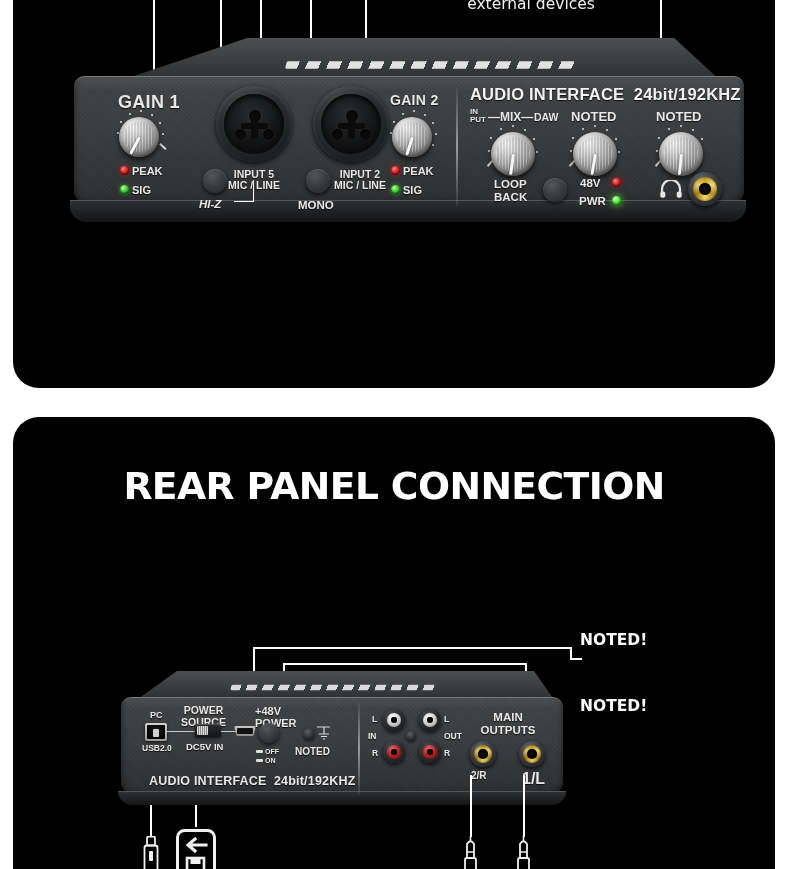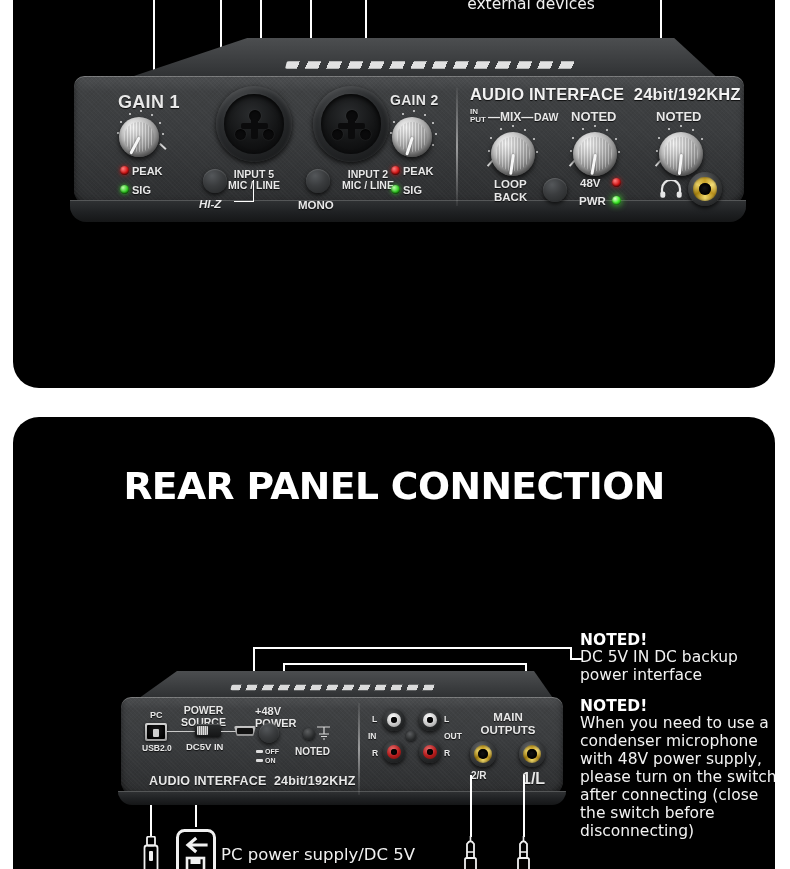--- a/index.html
+++ b/index.html
@@ -350,21 +350,21 @@
 MIC / LINE</div>
 
     <div class="xlr" style="left:255px; top:48px; width:76px; height:76px;">
       <div class="xlr-inner"></div>
       <div class="xlr-hole" style="left:33px; top:24px; width:12px; height:12px;"></div>
       <div class="xlr-hole" style="left:19px; top:43px; width:11px; height:11px;"></div>
       <div class="xlr-hole" style="left:47px; top:43px; width:11px; height:11px;"></div>
       <div class="xlr-slot" style="left:35px; top:33px; width:7px; height:20px;"></div>
       <div class="xlr-slot" style="left:25px; top:37px; width:27px; height:6px;"></div>
     </div>
-    <div class="plabel sm" style="left:274px; top:131px; font-size:10.5px; text-align:center; width:72px;">INPUT 2
+    <div class="plabel sm" style="left:266px; top:131px; font-size:10.5px; text-align:center; width:72px;">INPUT 2
 MIC / LINE</div>
 
     <div class="pushbtn" style="left:248px; top:131px; width:24px; height:24px;"></div>
     <div class="plabel" style="left:240px; top:161px; font-size:11.5px;">MONO</div>
 
     <div class="plabel" style="left:332px; top:55px; font-size:14px; letter-spacing:.3px;">GAIN 2</div>
     <div class="knob-wrap" style="left:329px; top:72px; width:52px; height:52px;">
       <div class="scale-dot" style="left:3px;  top:22px;"></div>
       <div class="scale-dot" style="left:6px;  top:11px;"></div>
       <div class="scale-dot" style="left:15px; top:3px;"></div>
@@ -456,31 +456,22 @@
   <div class="hline" style="left:240px; top:230px; width:318px;"></div>
   <div class="vline" style="left:557px; top:230px; height:12px;"></div>
   <div class="hline" style="left:557px; top:241px; width:12px;"></div>
 
   <div class="vline" style="left:270px; top:246px; height:100px;"></div>
   <div class="hline" style="left:270px; top:246px; width:243px;"></div>
   <div class="vline" style="left:512px; top:246px; height:43px;"></div>
   <div class="hline" style="left:512px; top:288px; width:18px;"></div>
 
   <div class="noted-hd" style="left:567px; top:214px;">NOTED!</div>
-  <div class="callout-text" style="left:567px; top:232px; width:205px;">DC 5V IN DC backup
-power interface</div>
 
   <div class="noted-hd" style="left:567px; top:280px;">NOTED!</div>
-  <div class="callout-text" style="left:567px; top:298px; width:210px;">When you need to use a
-condenser microphone
-with 48V power supply,
-please turn on the switch
-after connecting (close
-the switch before
-disconnecting)</div>
 
   <div class="device" style="left:100px; top:254px; width:460px; height:155px;">
 
     <div class="chassis-top" style="left:22px; top:0px; width:420px; height:30px;
                 clip-path: polygon(10% 0, 95% 0, 100% 100%, 0% 100%);"></div>
     <div class="logo-strip" style="left:118px; top:12px; width:205px; height:9px;
                 background: repeating-linear-gradient(96deg,#e8e8e8 0 10px, transparent 10px 16px);
                 transform: skewX(-13deg) scaleY(.6); border-radius:2px;"></div>
 
     <div class="face" style="left:8px; top:26px; width:442px; height:100px;"></div>
@@ -576,21 +567,20 @@
     <rect x="6" y="15" width="4" height="10" rx="1" fill="#f0f0f0"></rect>
   </svg>
 
   <svg class="icon-sv" style="left:163px; top:412px;" width="40" height="50" viewBox="0 0 40 50">
     <rect x="1.5" y="1.5" width="37" height="47" rx="7" fill="none" stroke="#f0f0f0" stroke-width="3"></rect>
     <path d="M30 16 H13 M19 10 L12 16 L19 22" fill="none" stroke="#f0f0f0" stroke-width="3.2" stroke-linecap="square"></path>
     <rect x="11" y="29" width="17" height="14" fill="none" stroke="#f0f0f0" stroke-width="2.6"></rect>
     <rect x="14.5" y="29" width="10" height="6" fill="#f0f0f0"></rect>
   </svg>
 
-  <div class="bottom-cap" style="left:208px; top:428px;">PC power supply/DC 5V</div>
 
   <svg class="icon-sv" style="left:449px; top:419px;" width="17" height="46" viewBox="0 0 17 46">
     <path d="M8.5 0 V6" stroke="#f0f0f0" stroke-width="1.6"></path>
     <path d="M5 8 Q8.5 2.5 12 8 V22 H5 Z" fill="none" stroke="#f0f0f0" stroke-width="1.8"></path>
     <path d="M5 16 H12" stroke="#f0f0f0" stroke-width="1.5"></path>
     <rect x="3" y="22" width="11" height="24" rx="1.6" fill="none" stroke="#f0f0f0" stroke-width="1.8"></rect>
   </svg>
 
   <svg class="icon-sv" style="left:502px; top:419px;" width="17" height="46" viewBox="0 0 17 46">
     <path d="M8.5 0 V6" stroke="#f0f0f0" stroke-width="1.6"></path>

